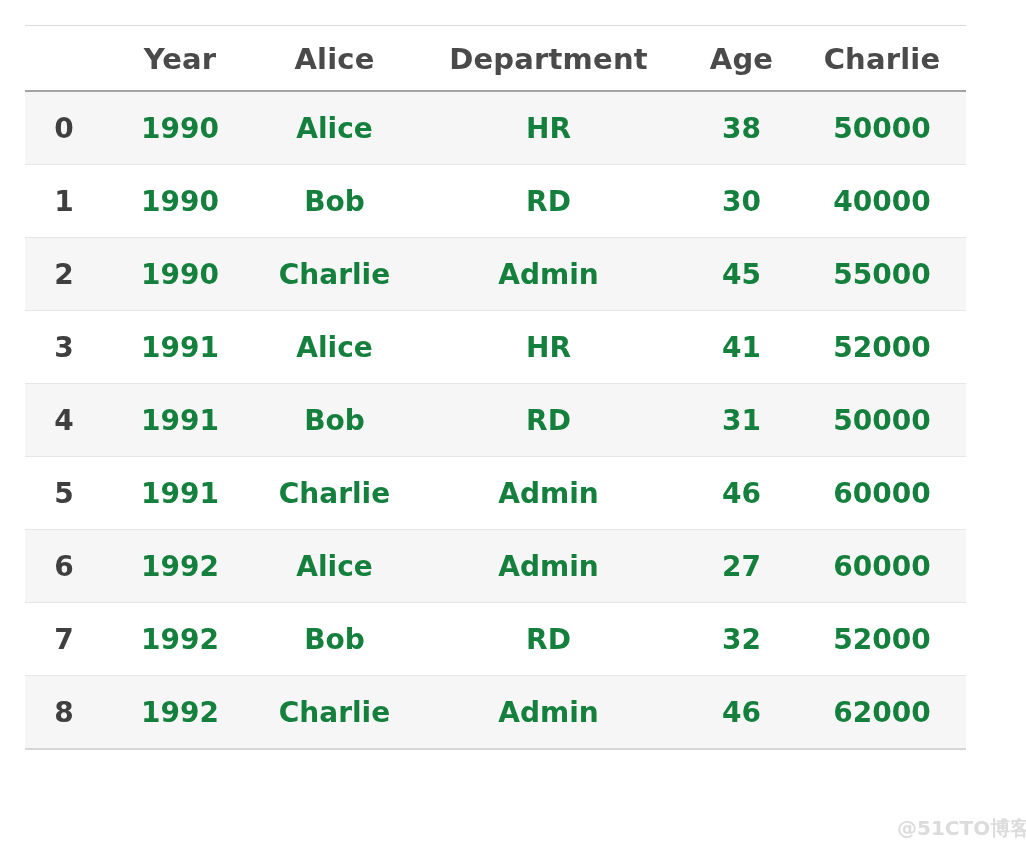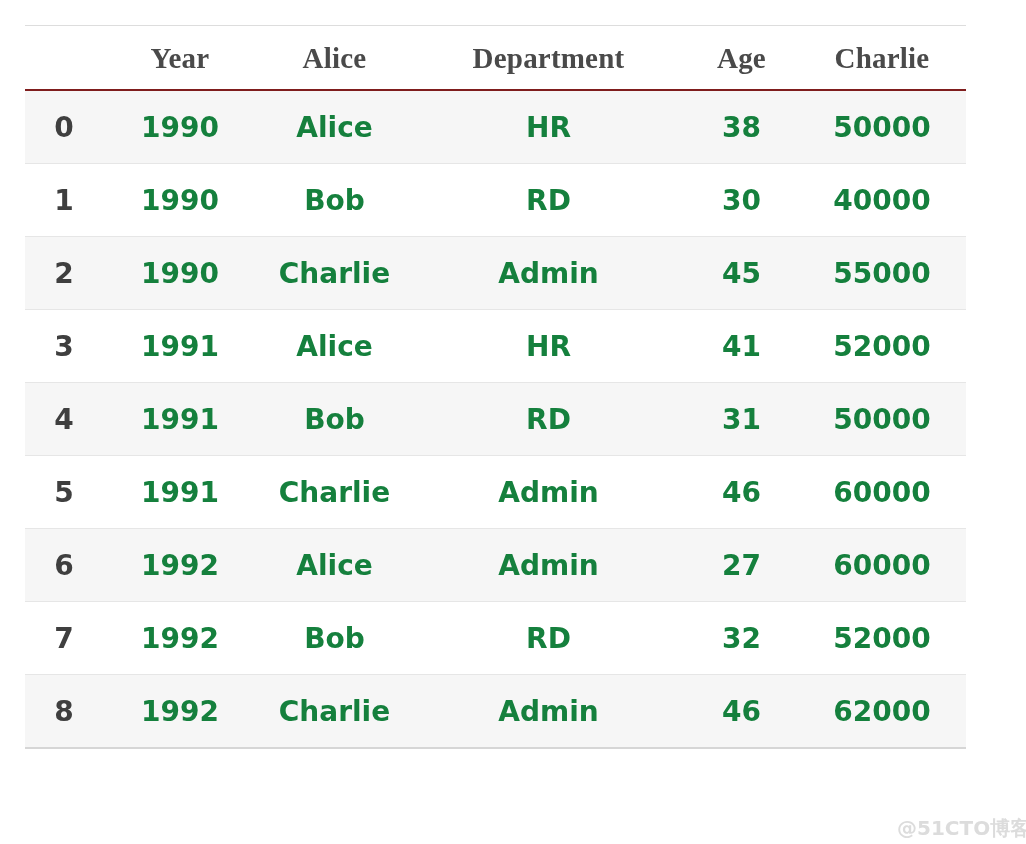--- a/index.html
+++ b/index.html
@@ -24,22 +24,21 @@
 
   table.dataframe {
     border-collapse: collapse;
     width: 941px;
     table-layout: fixed;
     border: none;
   }
 
   table.dataframe thead tr {
     border-top: 1px solid #dddddd;
-    border-bottom: 2px solid #7f1d1d;
-    font-family: Liberation Serif, serif;
+    border-bottom: 2px solid #a3a3a3;
   }
 
   table.dataframe thead th {
     font-weight: bold;
     font-size: 29px;
     color: #4a4a4a;
     text-align: center;
     padding: 16px 6px 14px 6px;
     border: none;
     white-space: nowrap;

